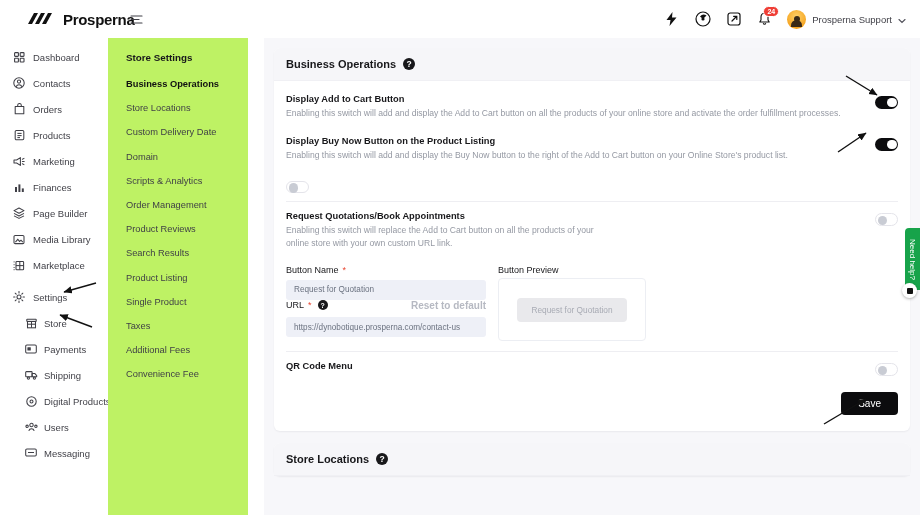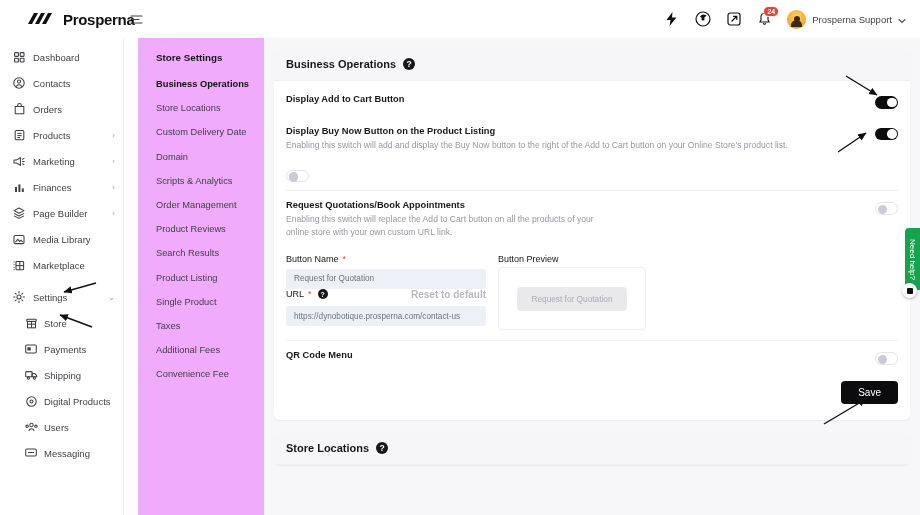--- a/index.html
+++ b/index.html
@@ -53,22 +53,22 @@
   }
   .nav-item .ico { width:14px; display:flex; align-items:center; justify-content:center; margin-right:7px; flex:0 0 14px; }
   .nav-item .lbl { white-space:nowrap; }
   .nav-item .chev { margin-left:auto; color:#9ca3af; font-size:8px; }
   .nav-item.sub { padding-left:24px; }
   .nav-item.sub .ico { margin-right:6px; }
   .nav-spacer { height:6px; }
 
   
   .subnav {
-    position:absolute; top:38px; left:138px; width:140px; height:477px;
-    background:#f0abfc; padding:14px 0 0 18px;
+    position:absolute; top:38px; left:108px; width:140px; height:477px;
+    background:#bef264; padding:14px 0 0 18px;
   }
   .subnav-title { font-size:9.8px; font-weight:700; color:#18181b; margin-bottom:16px; }
   .subnav-item { font-size:9.3px; color:#3f3f46; margin-bottom:14.2px; cursor:pointer; }
   .subnav-item.active { font-weight:700; color:#111; }
 
   
   .main {
     position:absolute; top:38px; left:264px; width:656px; height:477px;
     background:#f7f7fa; overflow:hidden; padding:10px 10px 0 10px;
   }
@@ -431,20 +431,21 @@
       <div class="card-head">
         <span class="h-title">Business Operations</span>
         <span class="help-dot">?</span>
       </div>
 
       <div class="card-body">
 
         <div class="row">
           <div class="texts">
             <div class="t-title">Display Add to Cart Button</div>
+            <div class="t-desc">Enabling this switch will add and display the Add to Cart button on all the products of your online store and activate the order fulfillment processes.</div>
           </div>
           <div class="toggle on">
               <span class="knob"></span>
             </div>
         </div>
 
         <div class="row">
           <div class="texts">
             <div class="t-title">Display Buy Now Button on the Product Listing</div>
             <div class="t-desc">Enabling this switch will add and display the Buy Now button to the right of the Add to Cart button on your Online Store's product list.</div>

